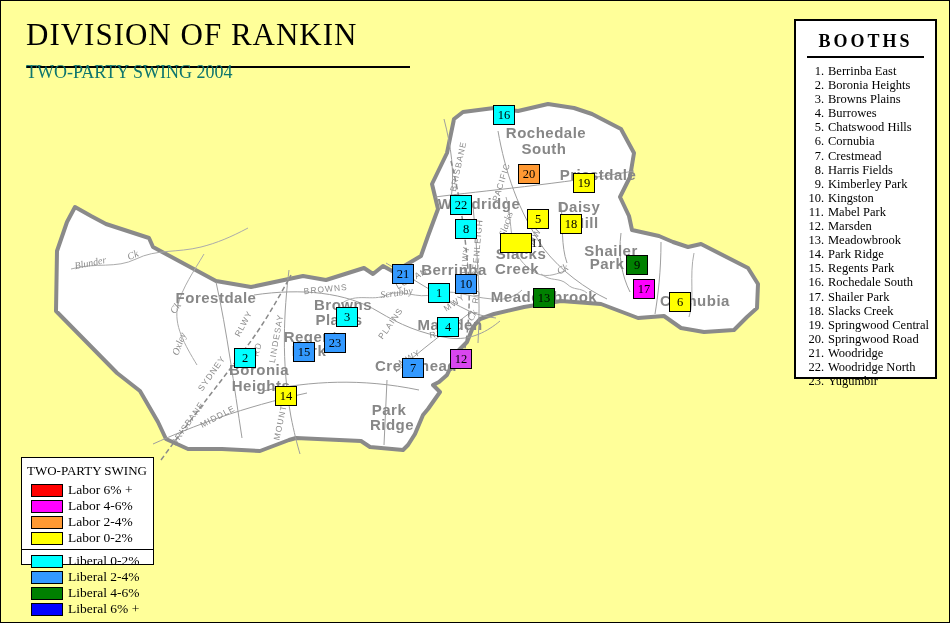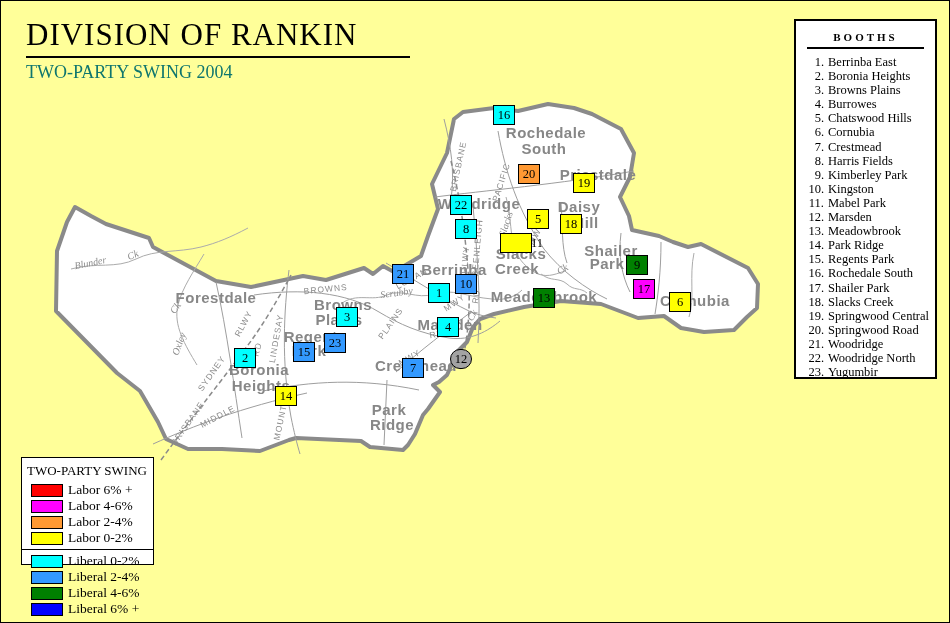--- a/index.html
+++ b/index.html
@@ -1,37 +1,37 @@
 <!DOCTYPE html>
 <html><head>
 <meta charset="utf-8">
 <style>
   html,body{margin:0;padding:0;background:#fff;}
   .page{position:relative;width:950px;height:623px;background:#FFFF99;border:1px solid #000;
         box-sizing:border-box;overflow:hidden;font-family:"Liberation Serif",serif;}
   
   .title{position:absolute;left:25px;top:16px;width:384px;font-size:31px;letter-spacing:1px;
-         color:#000;border-bottom:2px solid #000;padding-bottom:3px;white-space:nowrap;}
+         color:#000;border-bottom:2px solid #000;padding-bottom:13px;white-space:nowrap;}
   .subtitle{position:absolute;left:25px;top:61px;font-size:18px;color:#0f766e;}
   
   #map-svg{position:absolute;left:0;top:0;width:950px;height:623px;}
   .place{font-family:"Liberation Sans",sans-serif;font-weight:bold;font-size:15px;fill:#878787;
          text-anchor:middle;letter-spacing:.5px;}
   .road{font-family:"Liberation Sans",sans-serif;font-size:8.5px;fill:#8a8a8a;text-anchor:middle;
         letter-spacing:1px;}
   .creek{font-family:"Liberation Serif",serif;font-style:italic;font-size:10px;fill:#8a8a8a;
          text-anchor:middle;}
   
   .marker{position:absolute;width:22px;height:20px;box-sizing:border-box;border:1px solid #000;
           font-family:"Liberation Serif",serif;font-size:12.5px;color:#000;text-align:center;
           line-height:18px;}
   
   .booths{position:absolute;left:793px;top:18px;width:143px;height:360px;background:#fff;
           border:2px solid #000;box-sizing:border-box;}
-  .booths-title{margin-top:10px;text-align:center;font-size:11px;font-weight:bold;letter-spacing:3px;}
+  .booths-title{margin-top:10px;text-align:center;font-size:18px;font-weight:bold;letter-spacing:3px;}
   .booths-rule{height:2px;background:#000;margin:4px 11px 6px 11px;}
   .booth-row{display:flex;font-size:12.5px;line-height:14.1px;}
   .bnum{width:28px;text-align:right;margin-right:4px;flex:none;}
   
   .legend{position:absolute;left:20px;top:456px;width:133px;height:108px;background:#fff;
           border:1px solid #000;box-sizing:border-box;}
   .legend-title{font-size:13px;margin:5px 0 3px 5px;white-space:nowrap;}
   .legend-row{display:flex;align-items:center;height:16px;margin-left:9px;}
   .swatch{width:30px;height:11px;border:1px solid #000;margin-right:5px;flex:none;}
   .legend-label{font-size:13.5px;white-space:nowrap;}
@@ -149,21 +149,21 @@
       <div class="marker" style="left: 233px; top: 347px; background: rgb(0, 255, 255);">2</div>
       <div class="marker" style="left: 335px; top: 306px; background: rgb(0, 255, 255);">3</div>
       <div class="marker" style="left: 436px; top: 316px; background: rgb(0, 255, 255);">4</div>
       <div class="marker" style="left: 526px; top: 208px; background: rgb(255, 255, 0);">5</div>
       <div class="marker" style="left: 668px; top: 291px; background: rgb(255, 255, 0);">6</div>
       <div class="marker" style="left: 401px; top: 357px; background: rgb(51, 153, 255);">7</div>
       <div class="marker" style="left: 454px; top: 218px; background: rgb(0, 255, 255);">8</div>
       <div class="marker" style="left: 625px; top: 254px; background: rgb(0, 128, 0);">9</div>
       <div class="marker" style="left: 454px; top: 273px; background: rgb(51, 153, 255);">10</div>
       <div class="marker" style="left: 499px; top: 232px; background: rgb(255, 255, 0); padding-left: 30px;">11</div>
-      <div class="marker" style="left: 449px; top: 348px; background: #a3a3a3; border-radius: 10px;">12</div>
+      <div class="marker" style="left: 449px; top: 348px; background: #d946ef;">12</div>
       <div class="marker" style="left: 532px; top: 287px; background: rgb(0, 128, 0);">13</div>
       <div class="marker" style="left: 274px; top: 385px; background: rgb(255, 255, 0);">14</div>
       <div class="marker" style="left: 292px; top: 341px; background: rgb(51, 153, 255); text-align: center;">15</div>
       <div class="marker" style="left: 492px; top: 104px; background: rgb(0, 255, 255);">16</div>
       <div class="marker" style="left: 632px; top: 278px; background: rgb(255, 0, 255);">17</div>
       <div class="marker" style="left: 559px; top: 213px; background: rgb(255, 255, 0);">18</div>
       <div class="marker" style="left: 572px; top: 172px; background: rgb(255, 255, 0);">19</div>
       <div class="marker" style="left: 517px; top: 163px; background: rgb(255, 153, 51);">20</div>
       <div class="marker" style="left: 391px; top: 263px; background: rgb(51, 153, 255);">21</div>
       <div class="marker" style="left: 449px; top: 194px; background: rgb(0, 255, 255);">22</div>

